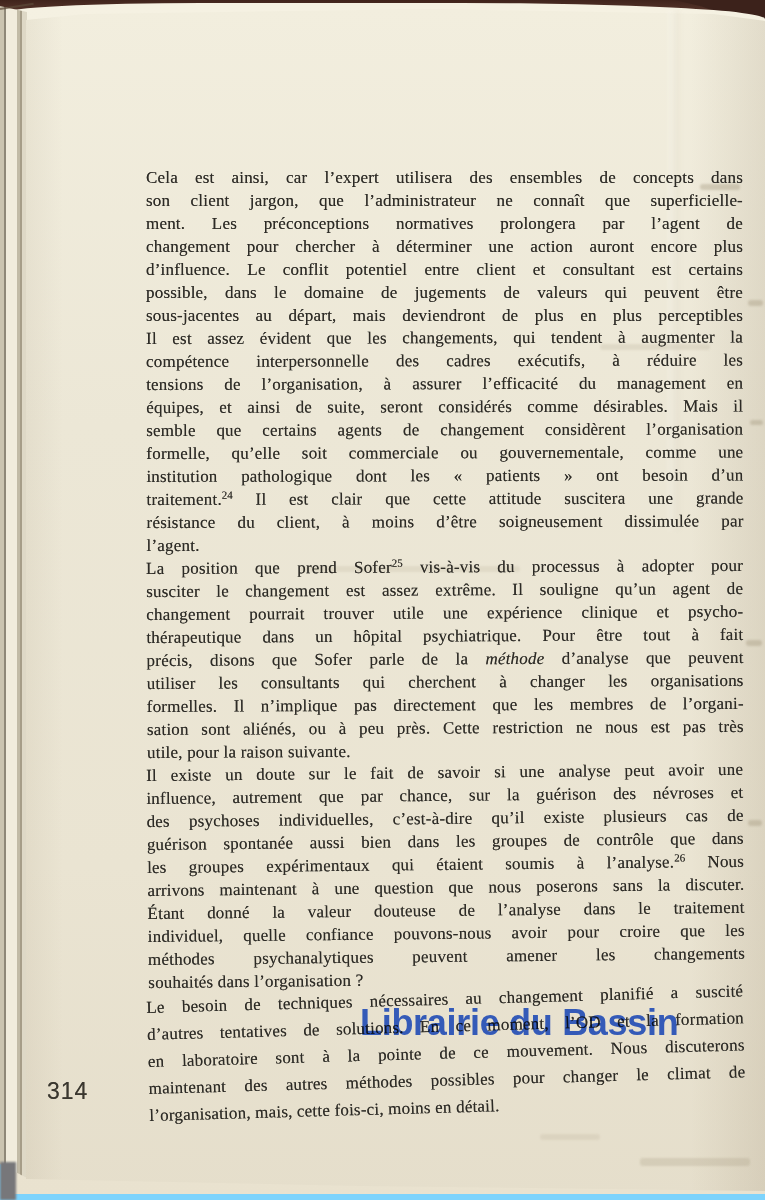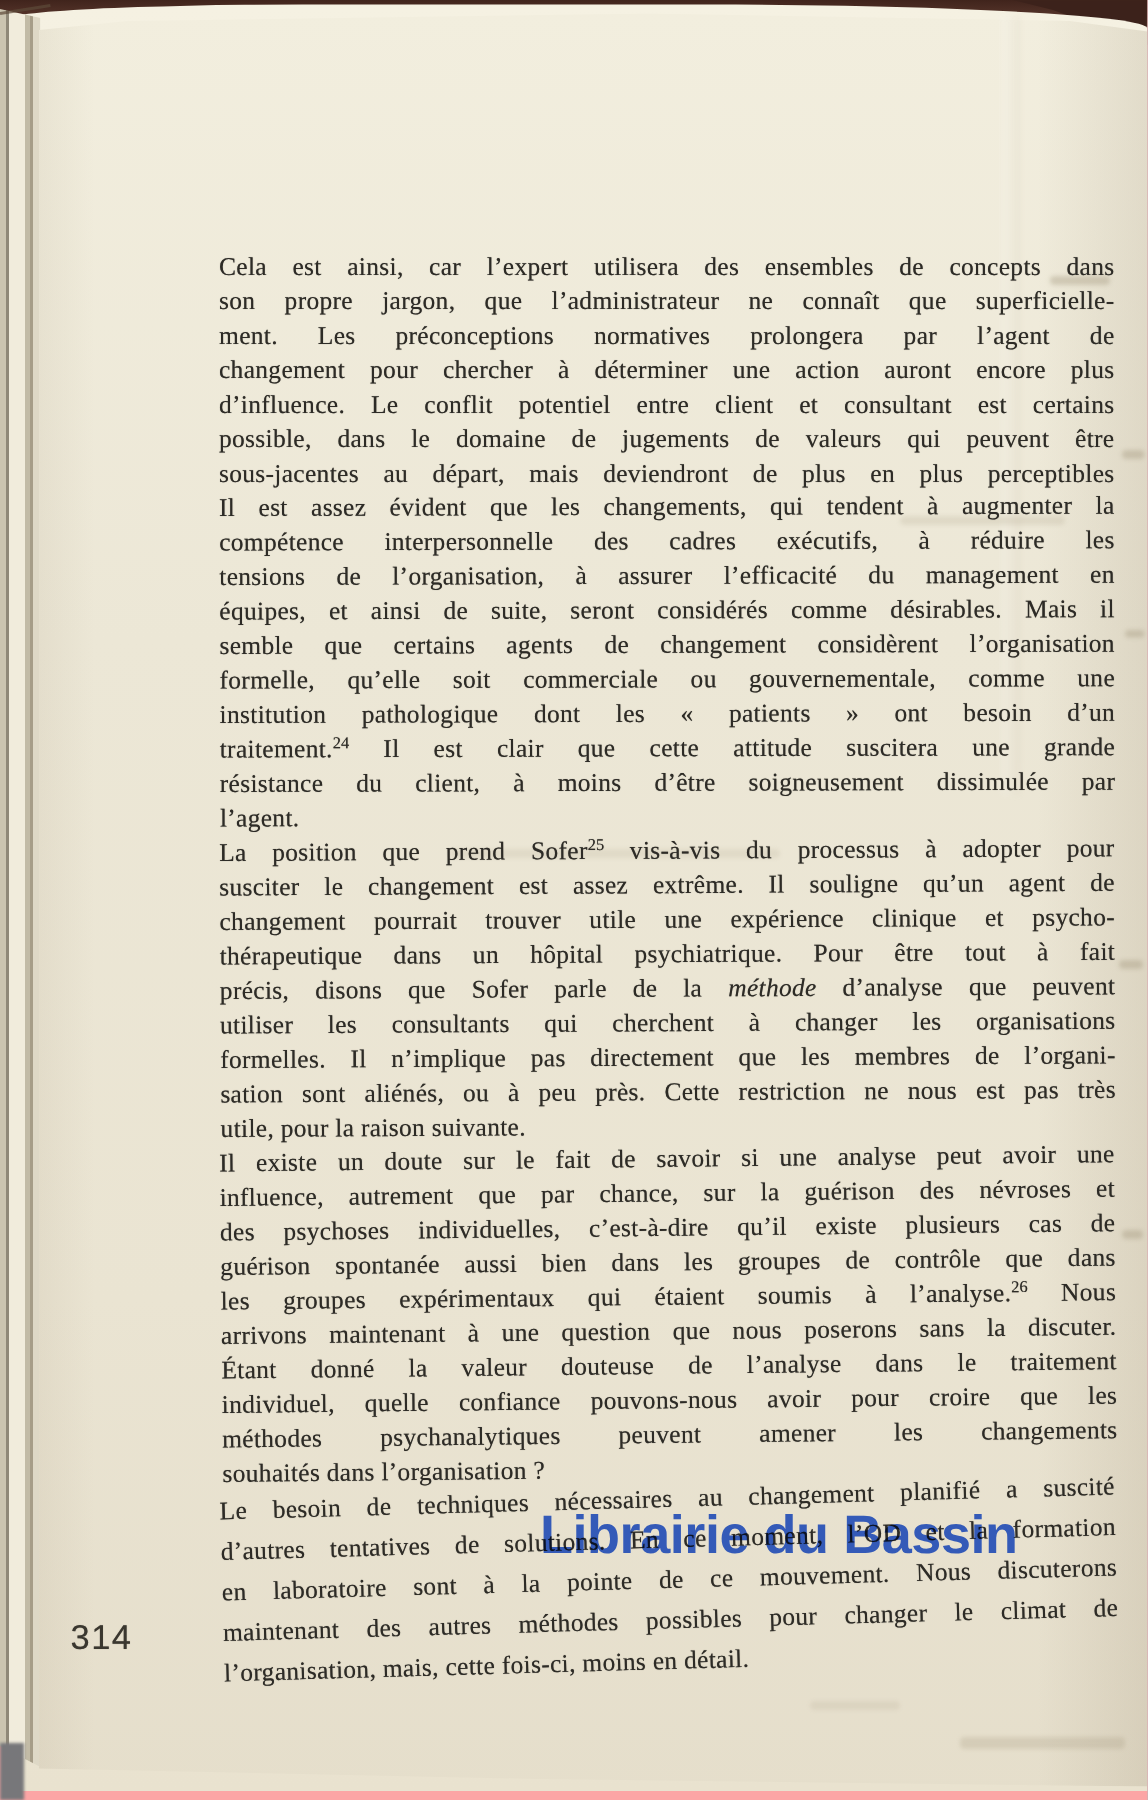--- a/index.html
+++ b/index.html
@@ -1,19 +1,19 @@
 <!DOCTYPE html>
 <html lang="fr"><head>
 <meta charset="utf-8">
 <style>
   html,body{margin:0;padding:0;}
   body{background:#9a9a9c;font-family:"Liberation Serif",serif;}
   .stage{
     position:relative;width:765px;height:1200px;overflow:hidden;
-    background:#fca5a5;
+    background:#7dd3fc;
   }
   
   .cover-strip{
     position:absolute;left:0;top:0;width:765px;height:18px;
     background:linear-gradient(180deg,#40241c 0%,#55342a 60%,#6a4a3a 100%);
   }
   .cover-wedge{
     position:absolute;right:0;top:0;width:90px;height:30px;
     background:#3c221b;
     clip-path:polygon(0 0,100% 0,100% 100%,30% 22%);
@@ -127,21 +127,21 @@
   <div class="ghost" style="left:600px;top:344px;width:110px;height:6px;opacity:.5"></div>
   <div class="ghost" style="left:300px;top:566px;width:220px;height:6px;opacity:.4"></div>
   <div class="ghost" style="left:746px;top:640px;width:16px;height:6px"></div>
   <div class="ghost" style="left:748px;top:820px;width:14px;height:6px"></div>
   <div class="ghost" style="left:640px;top:1158px;width:110px;height:8px;opacity:.65"></div>
   <div class="ghost" style="left:540px;top:1134px;width:60px;height:6px;opacity:.4"></div>
 
   <div class="text-block">
       <div class="para p0">
         <div class="line">Cela est ainsi, car l’expert utilisera des ensembles de concepts dans</div>
-        <div class="line">son propre jargon, que l’administrateur ne connaît que superficielle-</div>
+        <div class="line">son client jargon, que l’administrateur ne connaît que superficielle-</div>
         <div class="line">ment. Les préconceptions normatives prolongera par l’agent de</div>
         <div class="line">changement pour chercher à déterminer une action auront encore plus</div>
         <div class="line">d’influence. Le conflit potentiel entre client et consultant est certains</div>
         <div class="line">possible, dans le domaine de jugements de valeurs qui peuvent être</div>
         <div class="line">sous-jacentes au départ, mais deviendront de plus en plus perceptibles</div>
       </div>
       <div class="para p1">
         <div class="line">Il est assez évident que les changements, qui tendent à augmenter la</div>
         <div class="line">compétence interpersonnelle des cadres exécutifs, à réduire les</div>
         <div class="line">tensions de l’organisation, à assurer l’efficacité du management en</div>

